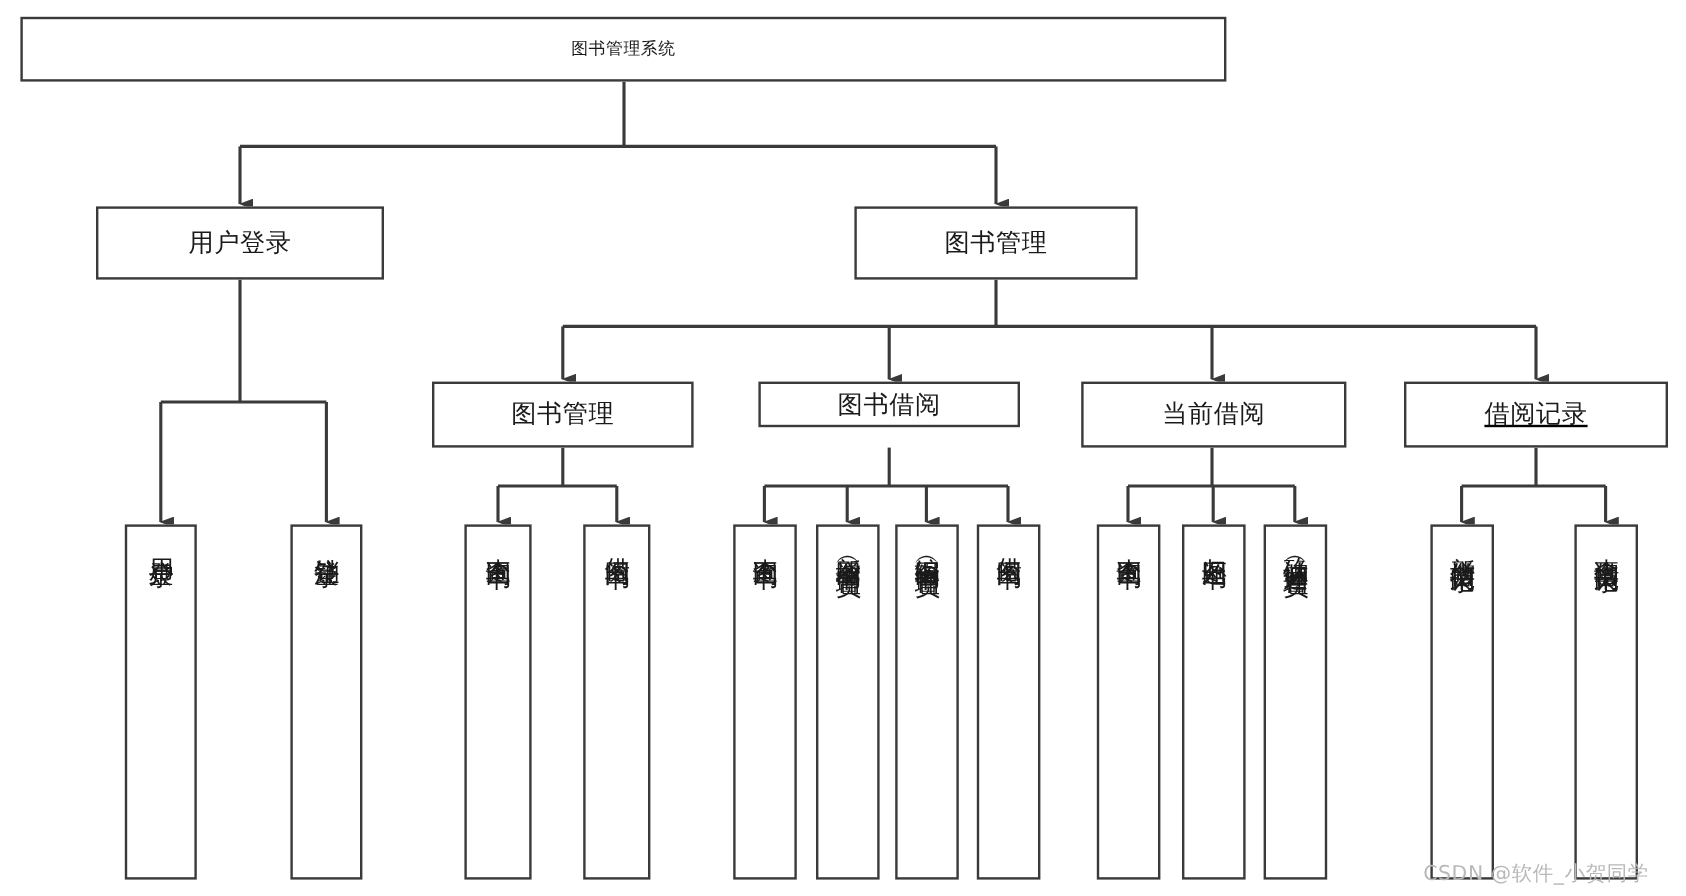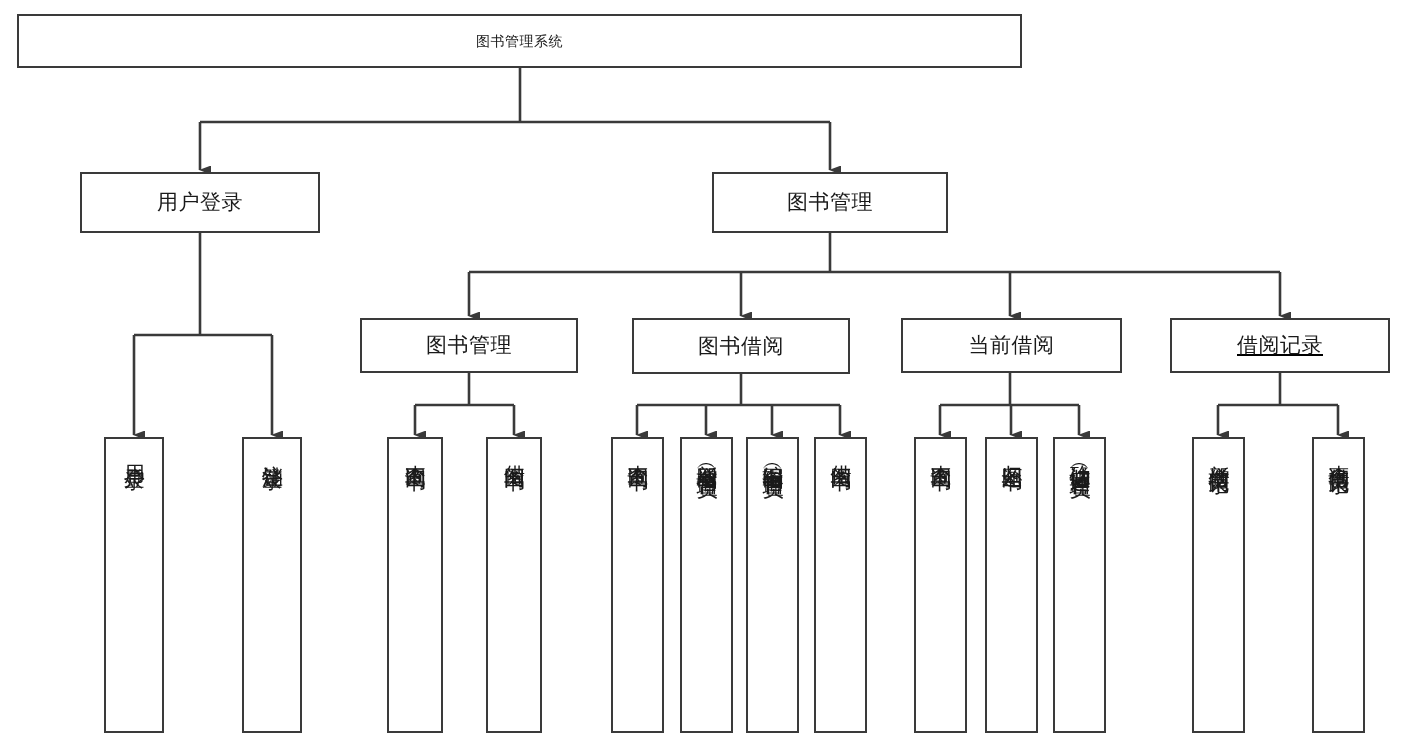--- a/index.html
+++ b/index.html
@@ -125,21 +125,21 @@
   <div id="nodes-generated">
       <div class="node horizontal" style="left: 80px; top: 172px; width: 240px; height: 61px;">
         <span class="node-label">用户登录</span>
       </div>
       <div class="node horizontal" style="left: 712px; top: 172px; width: 236px; height: 61px;">
         <span class="node-label">图书管理</span>
       </div>
       <div class="node horizontal" style="left: 360px; top: 318px; width: 218px; height: 55px;">
         <span class="node-label">图书管理</span>
       </div>
-      <div class="node horizontal" style="left: 632px; top: 318px; width: 218px; height: 56px;">
+      <div class="node horizontal" style="left: 632px; top: 318px; width: 218px; height: 38px;">
         <span class="node-label">图书借阅</span>
       </div>
       <div class="node horizontal" style="left: 901px; top: 318px; width: 221px; height: 55px;">
         <span class="node-label">当前借阅</span>
       </div>
       <div class="node horizontal" style="left: 1170px; top: 318px; width: 220px; height: 55px; text-decoration: underline;">
         <span class="node-label">借阅记录</span>
       </div>
       <div class="node vertical" style="left: 104px; top: 437px; width: 60px; height: 296px;">
         <span class="node-label">用户登录</span>
@@ -175,14 +175,15 @@
         <span class="node-label">确认归还（管理员）</span>
       </div>
       <div class="node vertical" style="left: 1192px; top: 437px; width: 53px; height: 296px;">
         <span class="node-label">新增借阅记录</span>
       </div>
       <div class="node vertical" style="left: 1312px; top: 437px; width: 53px; height: 296px;">
         <span class="node-label">查询借阅记录</span>
       </div>
     </div>
 
+  <div id="watermark">CSDN @软件_小贺同学</div>
 
 </div>
 
 </body></html>

